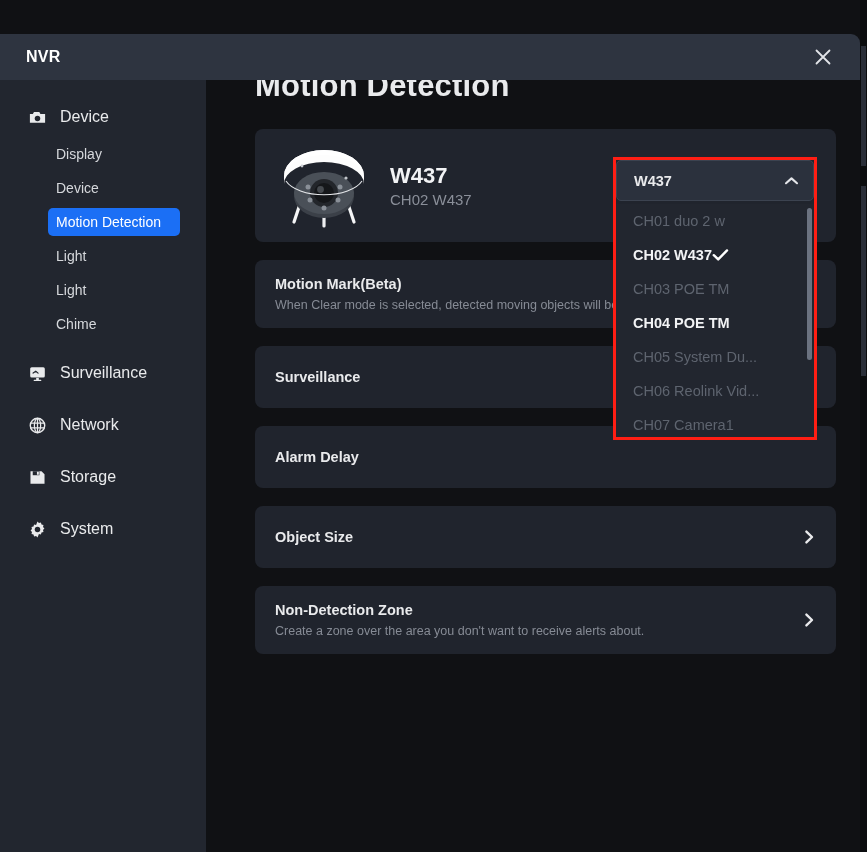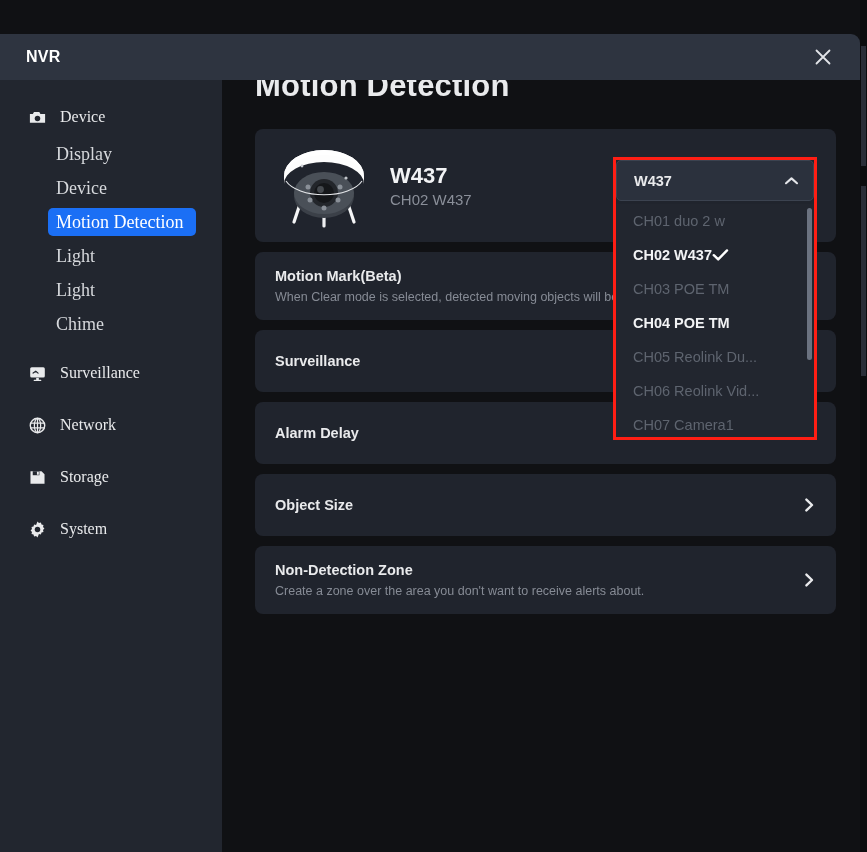--- a/index.html
+++ b/index.html
@@ -51,25 +51,24 @@
     align-items: center;
     justify-content: center;
     cursor: pointer;
   }
   .close-btn svg { display: block; }
 
   
   .sidebar {
     position: absolute;
     top: 46px; left: 0;
-    width: 222px;
+    width: 206px;
     height: 806px;
     background: #22262F;
     z-index: 20;
-    font-family: Liberation Serif, serif;
   }
   .nav-group-head {
     display: flex;
     align-items: center;
     height: 34px;
     padding-left: 26px;
     color: #E9EAEC;
     font-size: 16px;
   }
   .nav-group-head .ico {
@@ -81,22 +80,23 @@
   .nav-group-head .lbl { line-height: 1; }
 
   .nav-sub {
     display: flex;
     align-items: center;
     height: 28px;
     margin: 0 26px 0 48px;
     padding-left: 8px;
     border-radius: 5px;
     color: #D6D8DC;
-    font-size: 18px;
+    font-size: 14px;
     cursor: pointer;
+    text-align: center;
   }
   .nav-sub.active {
     background: #1B6FF5;
     color: #FFFFFF;
   }
 
   
   .content {
     position: absolute;
     top: 46px; left: 234px;
@@ -113,21 +113,21 @@
     letter-spacing: 0.2px;
   }
 
   .card {
     margin: 0 0 0 21px;
     width: 581px;
     background: #20242D;
     border-radius: 8px;
     position: relative;
   }
-  .card + .card { margin-top: 10px; }
+  .card + .card { margin-top: 18px; }
 
   
   .device-card {
     margin-top: 25px;
     height: 113px;
     display: flex;
     align-items: center;
     padding-left: 15px;
   }
   .cam-thumb {
@@ -447,21 +447,21 @@
 
       <div class="dd-item disabled">
         <span>CH03 POE TM</span>
       </div>
 
       <div class="dd-item enabled">
         <span>CH04 POE TM</span>
       </div>
 
       <div class="dd-item disabled">
-        <span>CH05 Reolink Du...</span>
+        <span>CH05 System Du...</span>
       </div>
 
       <div class="dd-item disabled">
         <span>CH06 Reolink Vid...</span>
       </div>
 
       <div class="dd-item disabled">
         <span>CH07 Camera1</span>
       </div>
 

